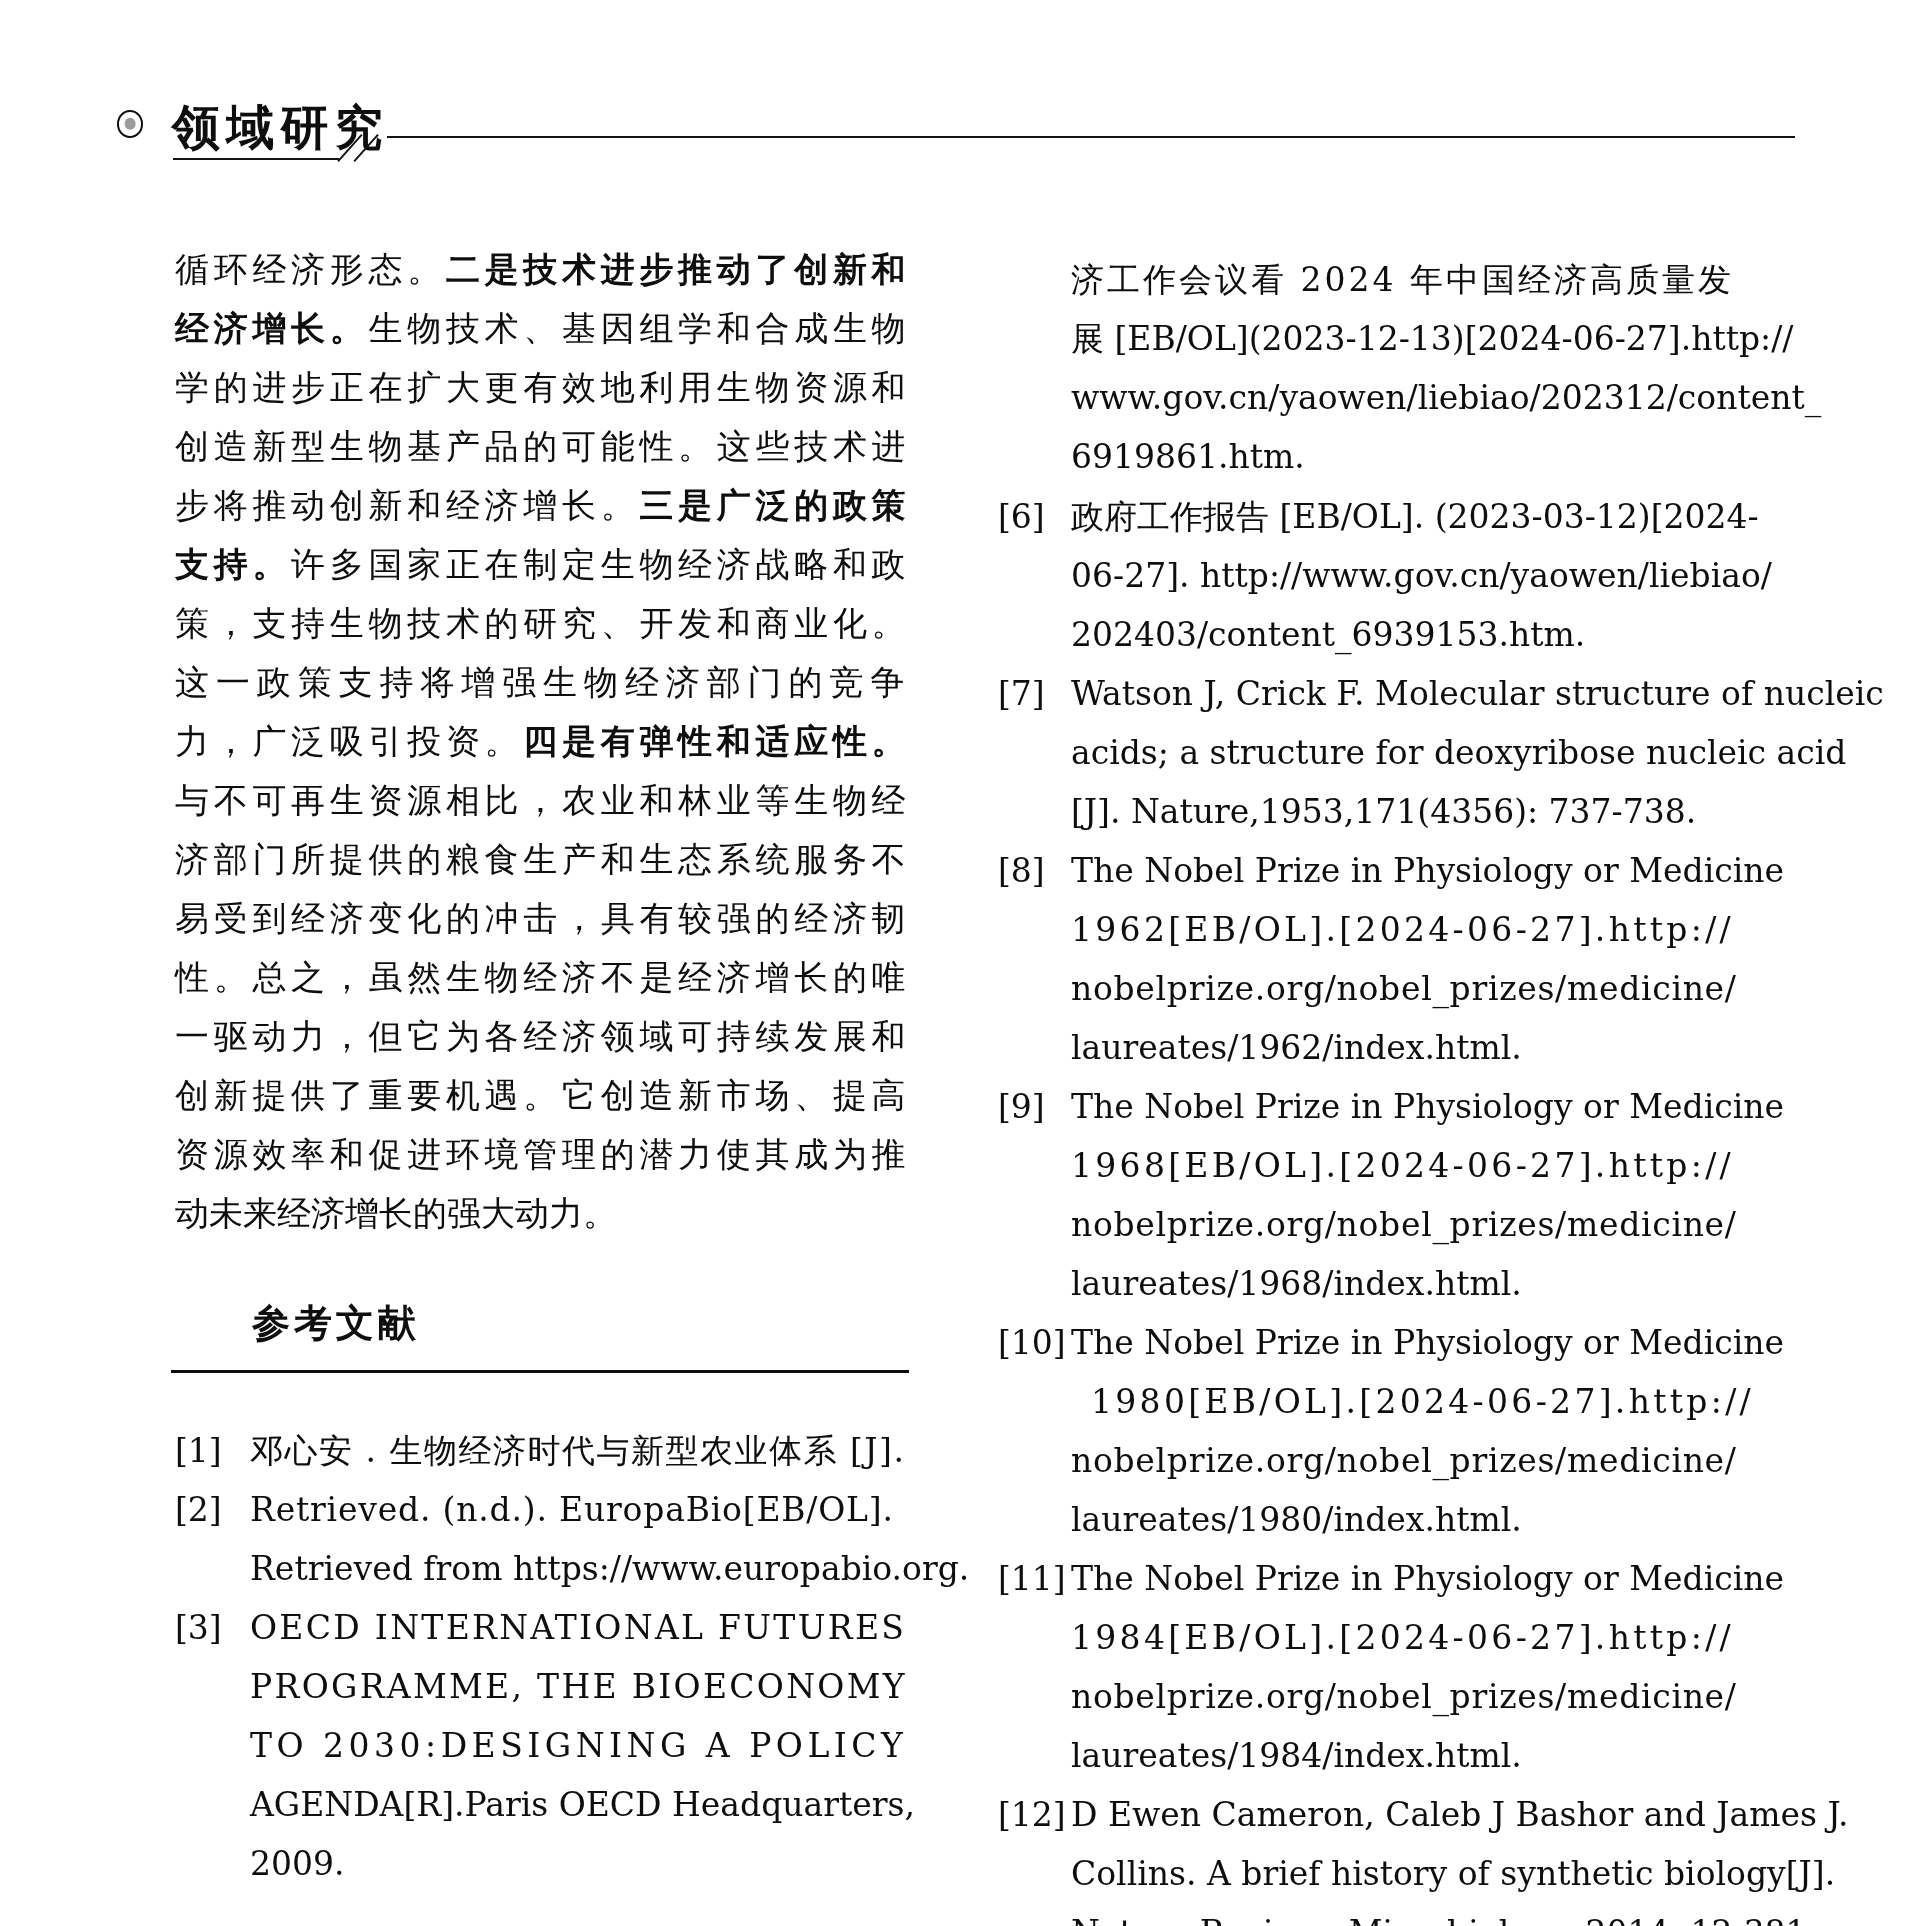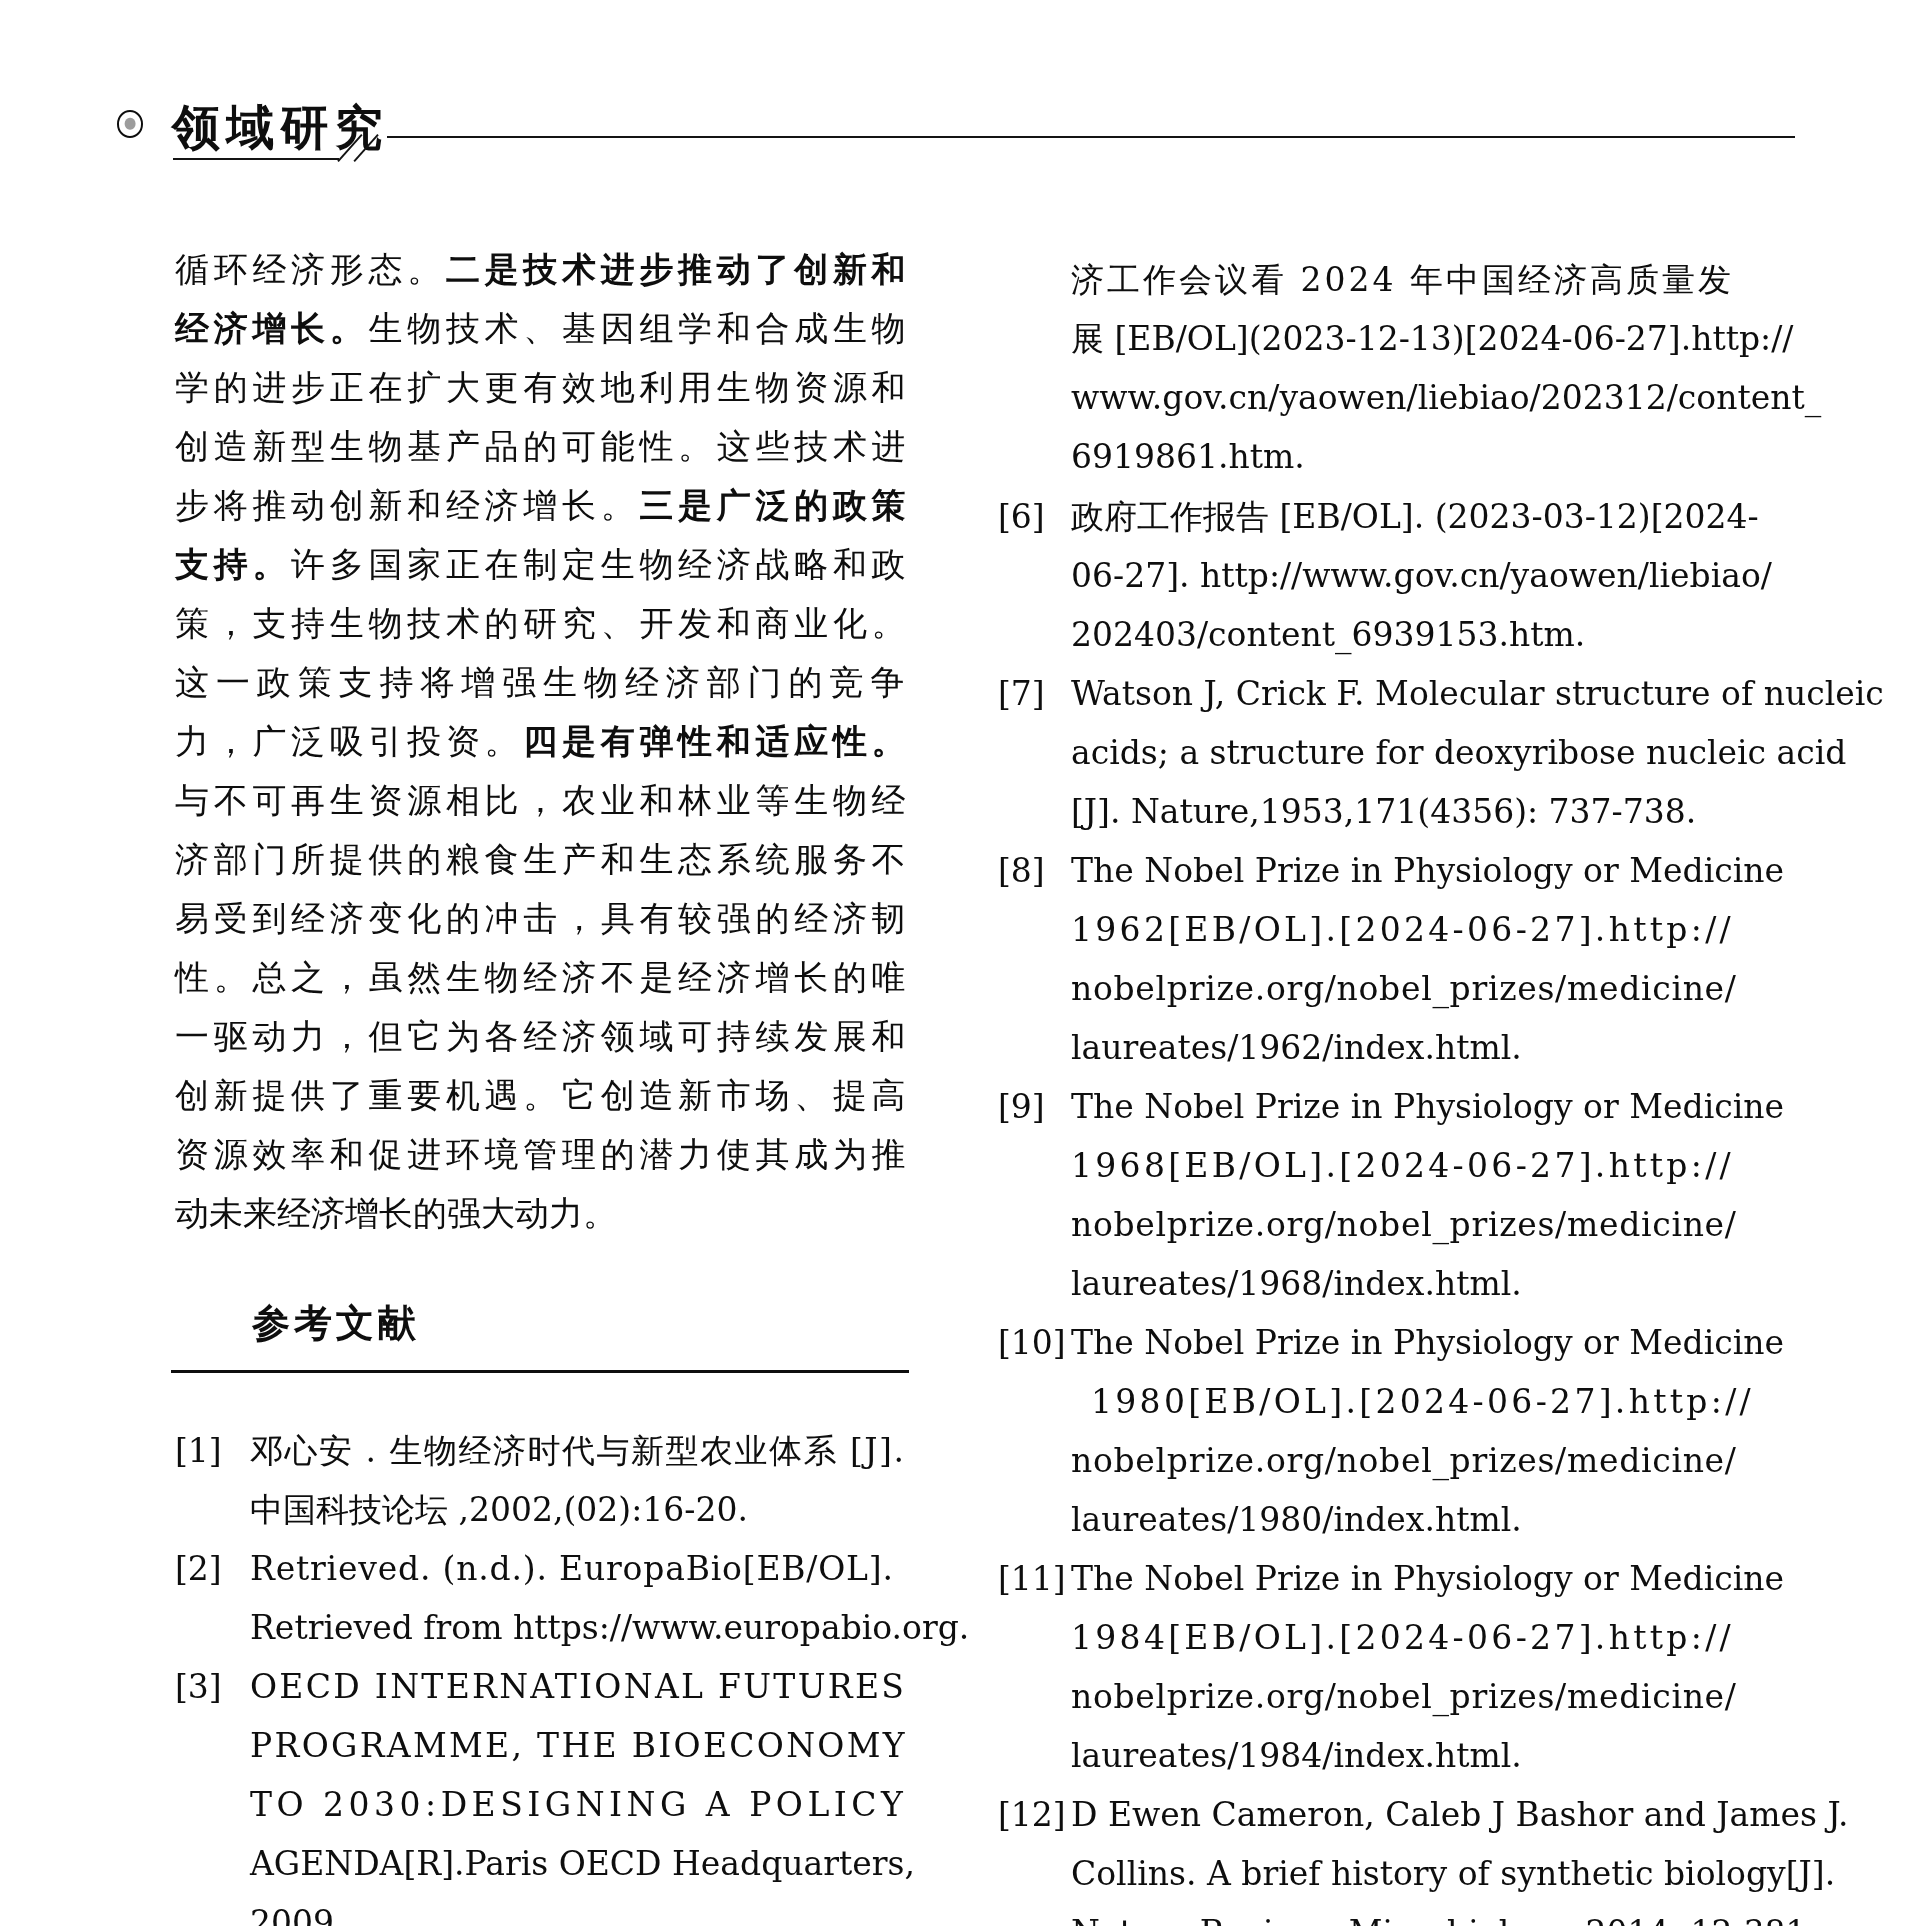--- a/index.html
+++ b/index.html
@@ -69,21 +69,20 @@
       <div class="line"><span class="ls" style="letter-spacing: 4.7px;"><span>创新提供了重要机遇。它创造新市场、提高</span></span></div>
       <div class="line"><span class="ls" style="letter-spacing: 4.7px;"><span>资源效率和促进环境管理的潜力使其成为推</span></span></div>
       <div class="line end"><span class="ls"><span>动未来经济增长的强大动力。</span></span></div>
     </div>
   <h2 class="refs-heading">参考文献</h2>
   <div class="refs-rule"></div>
   <div class="refs-left" id="leftRefs">
       <div class="ref">
         <span class="ref-label">[1]</span>
         <div class="line"><span class="ls" style="letter-spacing: 1.5px;"><span>邓心安 . 生物经济时代与新型农业体系 [J].</span></span></div>
-        <div class="line end"><span class="ls"><span>中国科技论坛 ,2002,(02):16-20.</span></span></div>
       </div>
       <div class="ref">
         <span class="ref-label">[2]</span>
         <div class="line"><span class="ls" style="letter-spacing: 0.8px;"><span>Retrieved. (n.d.). EuropaBio[EB/OL].</span></span></div>
         <div class="line end"><span class="ls"><span>Retrieved from https://www.europabio.org.</span></span></div>
       </div>
       <div class="ref">
         <span class="ref-label">[3]</span>
         <div class="line"><span class="ls" style="letter-spacing: 2.3px;"><span>OECD INTERNATIONAL FUTURES</span></span></div>
         <div class="line"><span class="ls" style="letter-spacing: 2.3px;"><span>PROGRAMME, THE BIOECONOMY</span></span></div>

